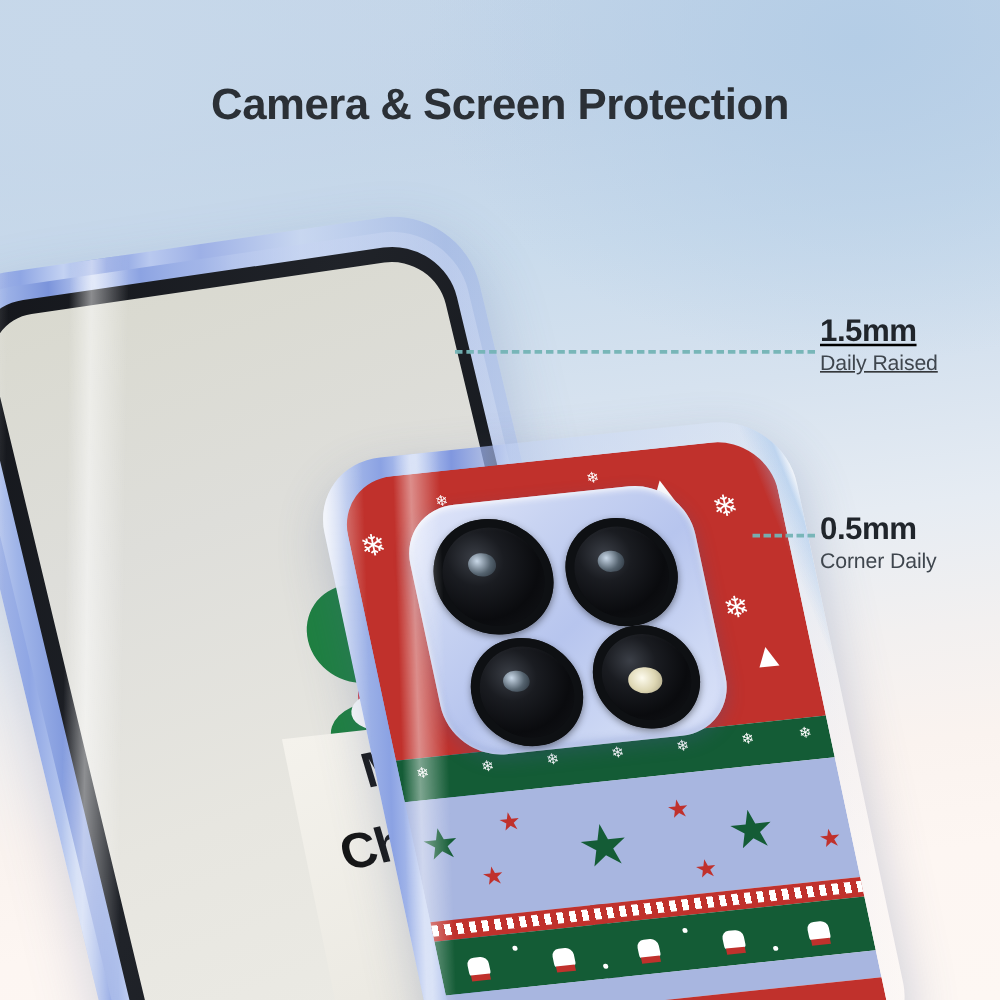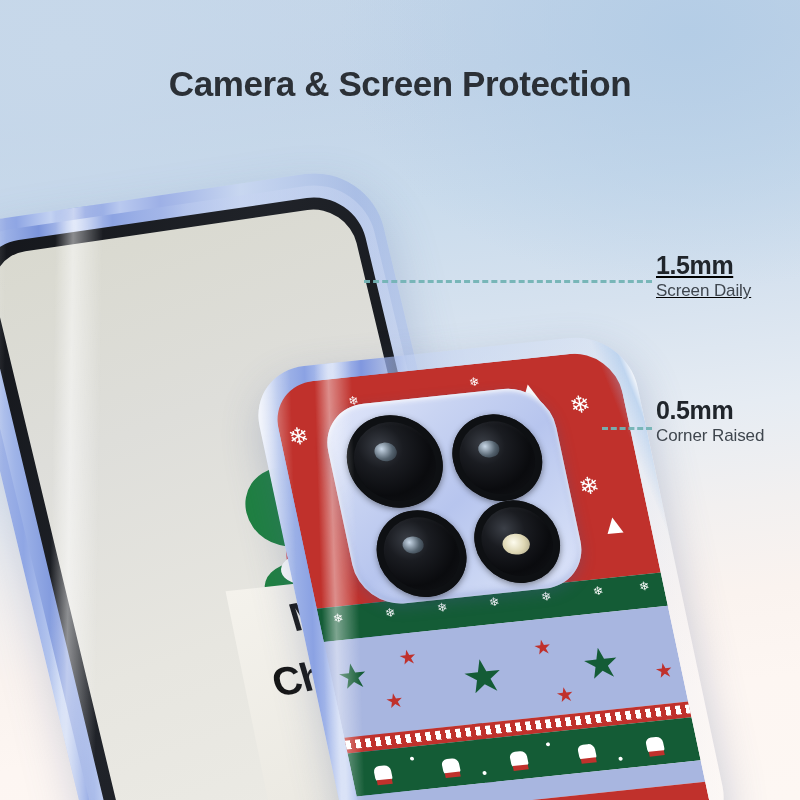--- a/index.html
+++ b/index.html
@@ -33,21 +33,21 @@
   .callout { position:absolute; }
   .callout .val {
     font-size:25px; font-weight:bold; color:#20252b;
     letter-spacing:-0.4px; line-height:1.05;
   }
   .callout .cap {
     font-size:17px; font-weight:400; color:#3f464e;
     letter-spacing:-0.1px; margin-top:3px;
   }
   #callout-screen { left:656px; top:252px;text-decoration:underline; }
-  #callout-corner { left:656px; top:397px; }
+  #callout-corner { left:656px; top:410px; }
 
   .leader {
     position:absolute; height:0; border-top:3px dashed #74b4b6;
     opacity:.95;
   }
   #leader-screen { left:364px; top:280px; width:288px; }
   #leader-corner { left:602px; top:427px; width:50px; }
 
   
   .front-phone {
@@ -309,22 +309,22 @@
         <div class="lens" id="lens-3"></div>
         <div class="lens flash" id="lens-4"></div>
       </div>
     </div>
     <div class="rp-gloss"></div>
   </div>
 
   <div class="leader" id="leader-screen"></div>
   <div class="callout" id="callout-screen">
     <div class="val">1.5mm</div>
-    <div class="cap">Screen Daily</div>
+    <div class="cap">Daily Raised</div>
   </div>
 
   <div class="leader" id="leader-corner"></div>
   <div class="callout" id="callout-corner">
     <div class="val">0.5mm</div>
-    <div class="cap">Corner Raised</div>
+    <div class="cap">Corner Daily</div>
   </div>
 
 </div>
 
 </body></html>

